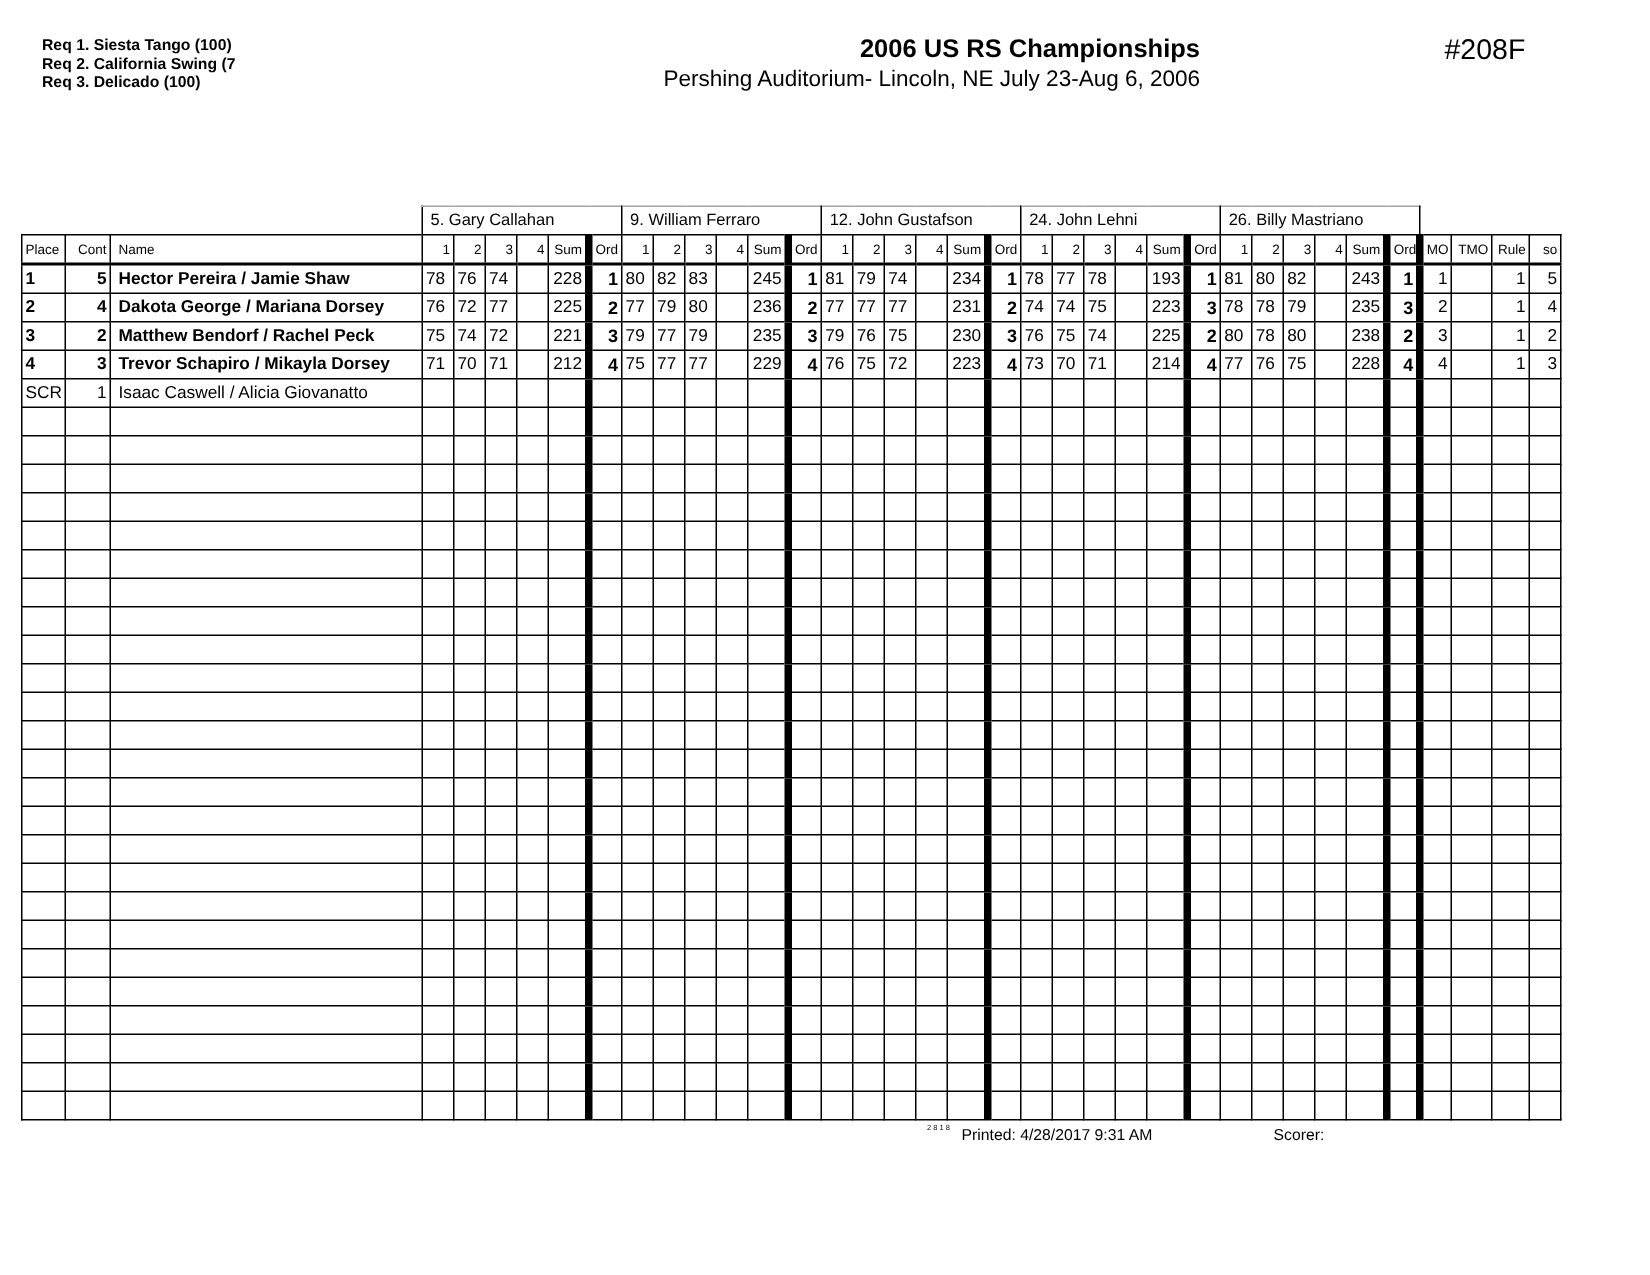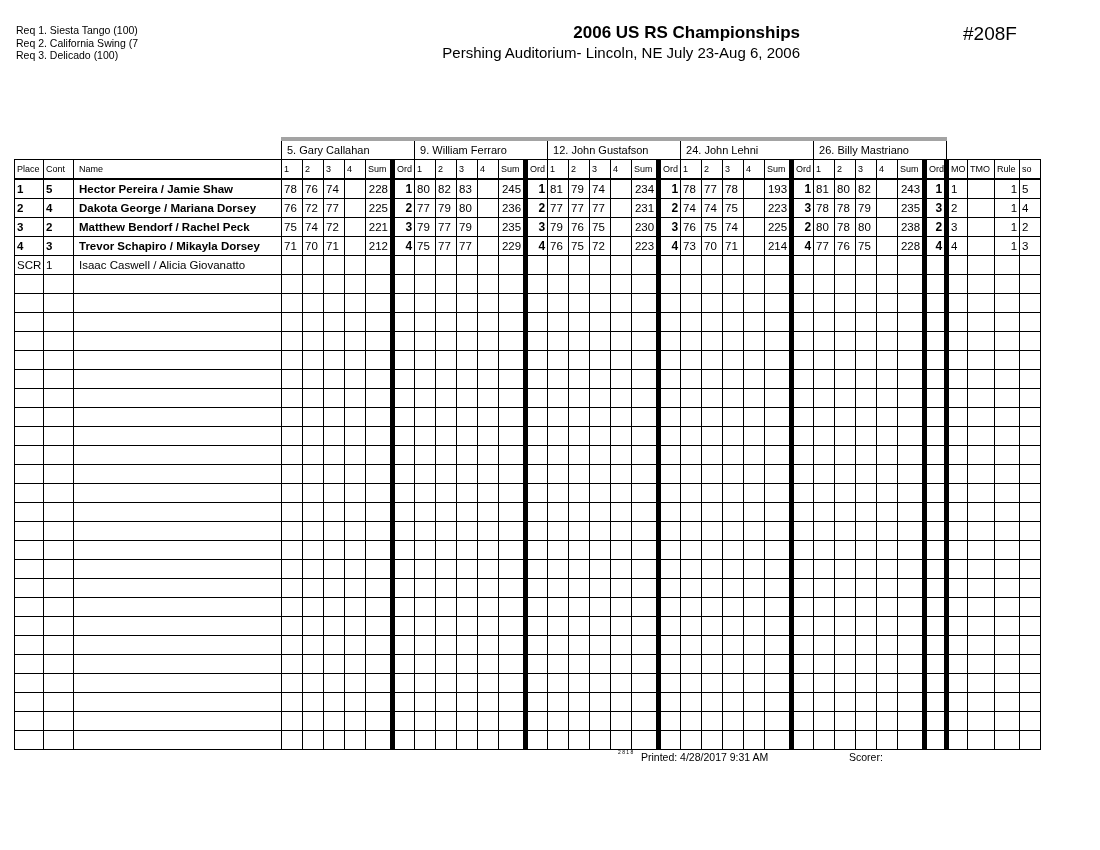--- a/index.html
+++ b/index.html
@@ -1,32 +1,32 @@
 <!DOCTYPE html>
 <html><head>
 <meta charset="utf-8">
 <style>
   html, body { margin:0; padding:0; background:#ffffff; }
   body { width:1100px; height:850px; position:relative; overflow:hidden; font-family:"Liberation Sans", sans-serif; color:#000; }
-  .req { position:absolute; left:16px; top:24px; font-size:10.5px; line-height:12.5px; }
+  .req { position:absolute; left:28px; top:24px; font-size:10.5px; line-height:12.5px;font-weight:bold; }
   .req div { white-space:nowrap; }
   .hdr { position:absolute; left:300px; width:500px; top:22px; text-align:right; }
   .hdr .t1 { font-size:17px; font-weight:bold; line-height:22px; }
   .hdr .t2 { font-size:15px; line-height:17px; }
   .hdr .t3 { font-size:19px; font-weight:bold; line-height:25px; }
   .hdr .t4 { font-size:17px; line-height:22px; }
   .evno { position:absolute; left:963px; top:23px; font-size:19px; font-weight:normal; }
 
   table.grid { position:absolute; left:14px; top:137px; border-collapse:collapse; table-layout:fixed; }
   table.grid td { border:1px solid #000; padding:0 2px; height:18px; font-size:11.5px; white-space:nowrap; overflow:hidden; }
-  table.grid tr.jrow td { height:18px; border-top:4px solid #a3a3a3; }
+  table.grid tr.jrow td { height:18px; border-top:1px solid #a3a3a3; }
   table.grid tr.jrow td.blank { border:none; }
   table.grid tr.jrow td.judge { font-size:11px; padding-left:5px; }
   table.grid tr.colh td { font-size:9px; height:18px; border-bottom:2px solid #000; }
-  table.grid td.c { text-align:left; }
+  table.grid td.c { text-align:right; }
   table.grid td.r { text-align:right; }
   table.grid td.b { font-weight:bold; }
   table.grid td.ord { border-left:5px solid #000; text-align:right; font-weight:bold; font-size:12px; }
   table.grid tr.colh td.ord { font-weight:normal; font-size:9px; }
   table.grid td.name { padding-left:5px;margin-left:30px; }
   table.grid td.score { font-size:11.5px; }
   table.grid tr.drow td { height:18px; }
 
   .footer { position:absolute; top:751px; font-size:10.5px; }
   .tiny { position:absolute; left:618px; top:749px; font-size:5px; }

